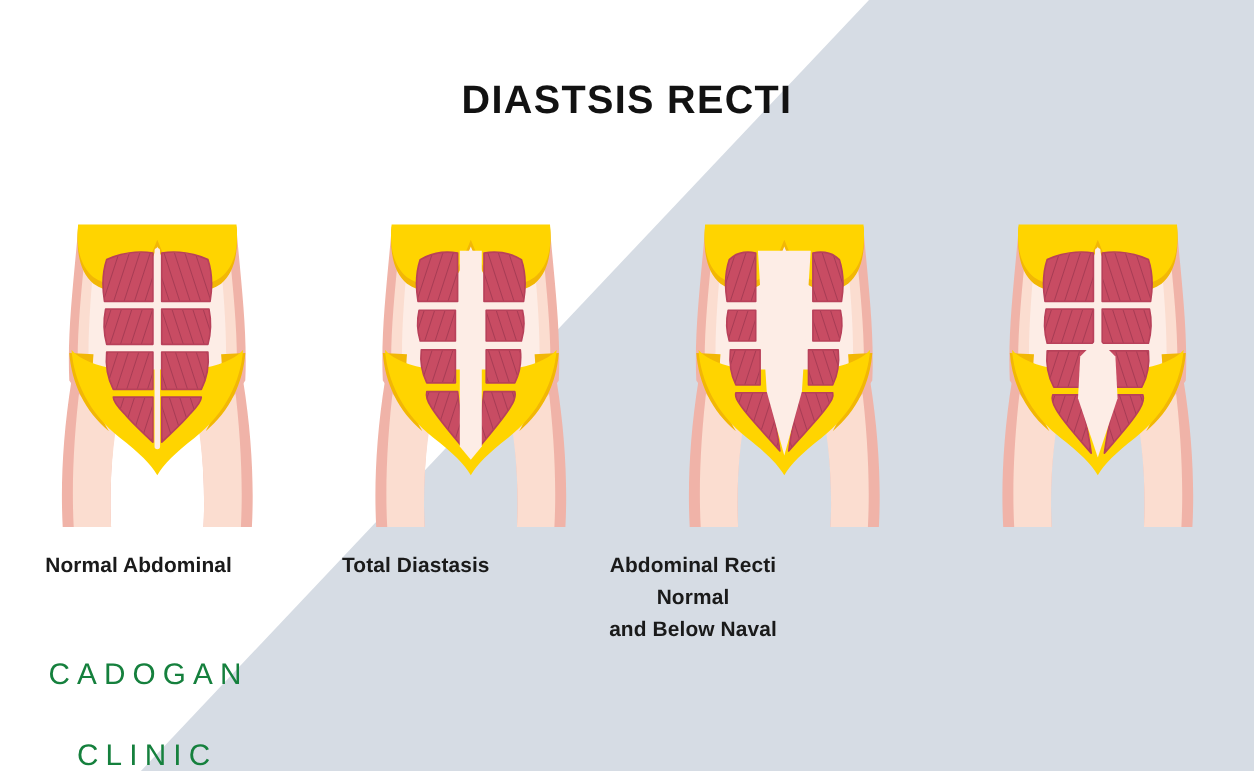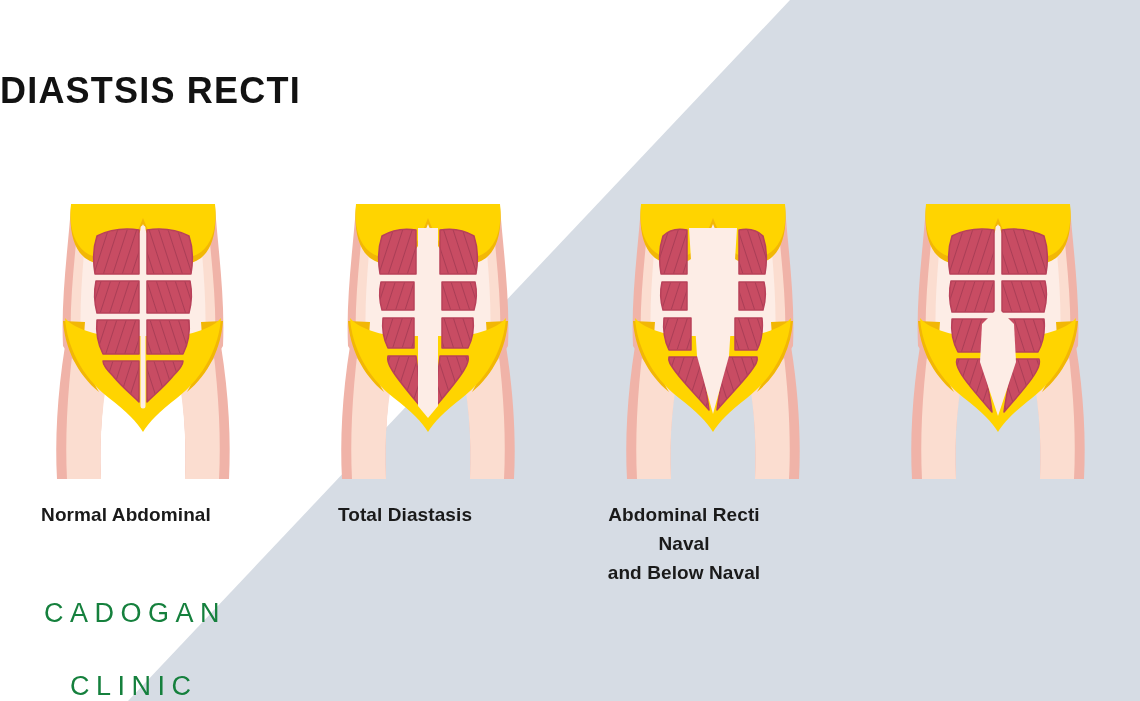--- a/index.html
+++ b/index.html
@@ -22,21 +22,21 @@
   
   #bg-wedge {
     position:absolute; inset:0;
     z-index:0;
   }
 
   
   #title {
     position:absolute;
     top:70px; left:0; width:1140px;
-    text-align:left;
+    text-align:center;
     font-size:36px;
     font-weight:bold;
     letter-spacing:1.2px;
     color:#121212;
     z-index:3;
   }
 
   
   #figures {
     position:absolute;
@@ -52,21 +52,20 @@
     align-items:flex-start;
   }
   .fig-cell svg { display:block; }
 
   
   #captions {
     position:absolute;
     top:500px; left:0; width:1008px;
     display:flex;
     z-index:3;
-    gap:27px;
   }
   .cap-cell {
     flex:0 0 25%;
     text-align:center;
     padding:0 10px;
   }
   .cap-cell .cap-line {
     display:block;
     font-size:19px;
     font-weight:bold;
@@ -372,21 +371,21 @@
       <span class="cap-line">Normal Abdominal</span>
     </div>
 
     <div class="cap-cell">
       <span class="cap-line">Total Diastasis</span>
     </div>
 
 
     <div class="cap-cell">
       <span class="cap-line">Abdominal Recti</span>
-      <span class="cap-line">Naval</span>
+      <span class="cap-line">Normal</span>
       <span class="cap-line">and Below Naval</span>
     </div>
 
   </div>
 
   <div id="logo">
     <span class="logo-line first">CADOGAN</span>
     <span class="logo-line second">CLINIC</span>
   </div>
 

